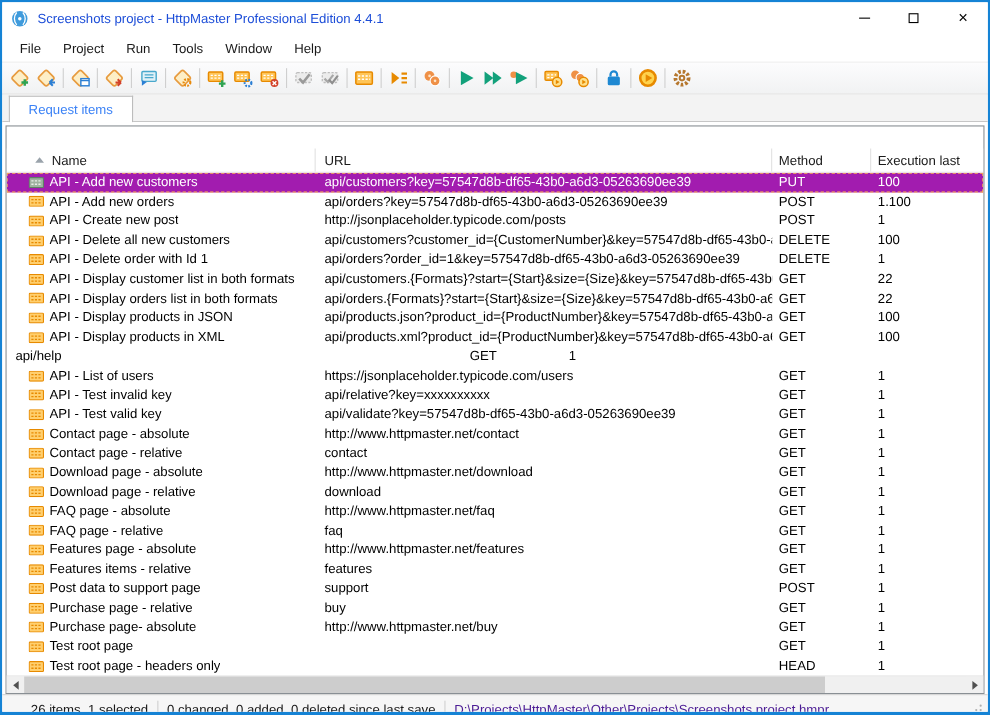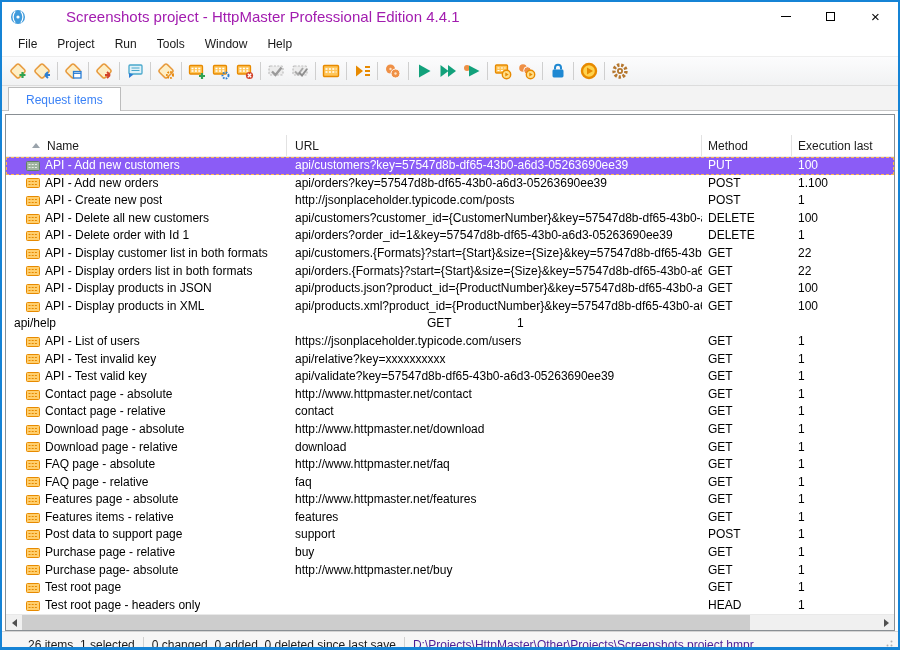--- a/index.html
+++ b/index.html
@@ -8,21 +8,21 @@
 
   .window {
     width: 900px; height: 650px;
     border: 2px solid #1583d5; border-bottom-width: 3px;
     background:#fff; display:flex; flex-direction:column; overflow:hidden;
   }
 
   
   .titlebar { height: 29px; display:flex; align-items:center; background:#fff; flex:0 0 auto; }
   .titlebar .app-logo { margin:0 8px 0 8px; display:flex; }
-  .titlebar .title { flex:1; font-size:15px; color:#a21caf; white-space:nowrap; overflow:hidden;margin-left:32px; }
+  .titlebar .title { flex:1; font-size:12px; color:#1d4ed8; white-space:nowrap; overflow:hidden; }
   .win-btn { width:45px; height:29px; display:flex; align-items:center; justify-content:center; color:#000; }
   .glyph-min { width:10px; border-top:1px solid #000; display:inline-block; }
   .glyph-max { width:9px; height:9px; border:1px solid #000; display:inline-block; }
   .glyph-close { font-size:15px; line-height:1; }
 
   
   .menubar { height: 25px; display:flex; align-items:stretch; padding-left:6px; background:#fff; flex:0 0 auto; }
   .menu-item { padding: 0 10px; display:flex; align-items:center; color:#1a1a1a; }
 
   
@@ -46,21 +46,21 @@
   .hcell { display:flex; align-items:center; border-right:1px solid #e2e2e2; color:#1a1a1a; overflow:hidden; white-space:nowrap; }
   .hc-name { width:281px; padding-left:26px; }
   .hc-url { width:415px; padding-left:8px; }
   .hc-method { width:90px; padding-left:6px; }
   .hc-count { flex:1; padding-left:6px; border-right:none; }
   .sort-arrow { width:0; height:0; border-left:4px solid transparent; border-right:4px solid transparent;
                 border-bottom:5px solid #9aa3ab; display:inline-block; margin-right:7px; flex:0 0 auto; }
 
   .list-body { flex:1; overflow:hidden; }
   .row { display:flex; height:17.6px; line-height:17.6px; white-space:nowrap; }
-  .row.selected { background:#8b5cf6; color:#fff; outline:1px dashed #ffb74d; outline-offset:-1px; }
+  .row.selected { background:#a21caf; color:#fff; outline:1px dashed #ffb74d; outline-offset:-1px; }
   .cell { overflow:hidden; white-space:nowrap; }
   .c-name { width:281px; padding-left:20px; display:flex; align-items:center; }
   .c-name .txt { overflow:hidden; }
   .c-url { width:415px; padding-left:8px; }
   .c-method { width:90px; padding-left:6px; }
   .c-count { flex:1; padding-left:6px; }
   .row-icon { margin-right:5px; flex:0 0 auto; display:flex; }
 
   
   .hscroll { height:16px; flex:0 0 auto; background:#f0f0f0; display:flex; align-items:stretch; border-top:1px solid #e9e9e9; }

